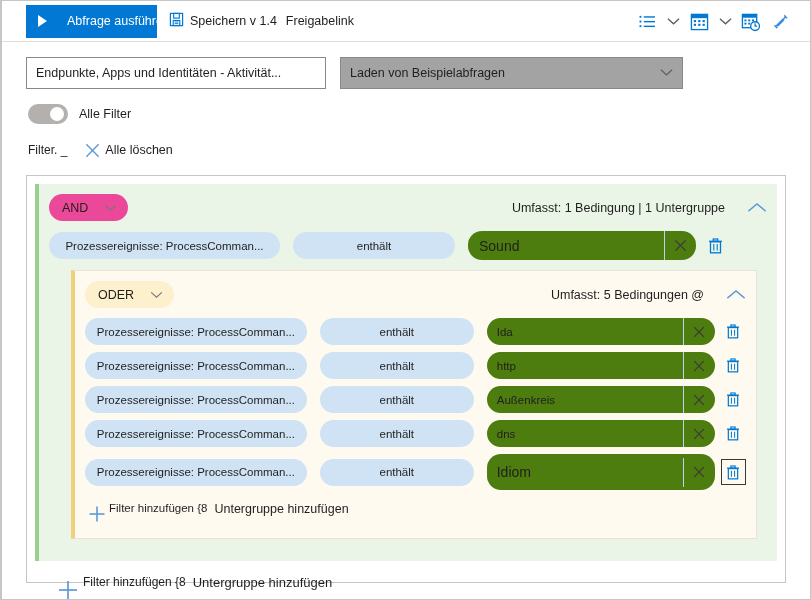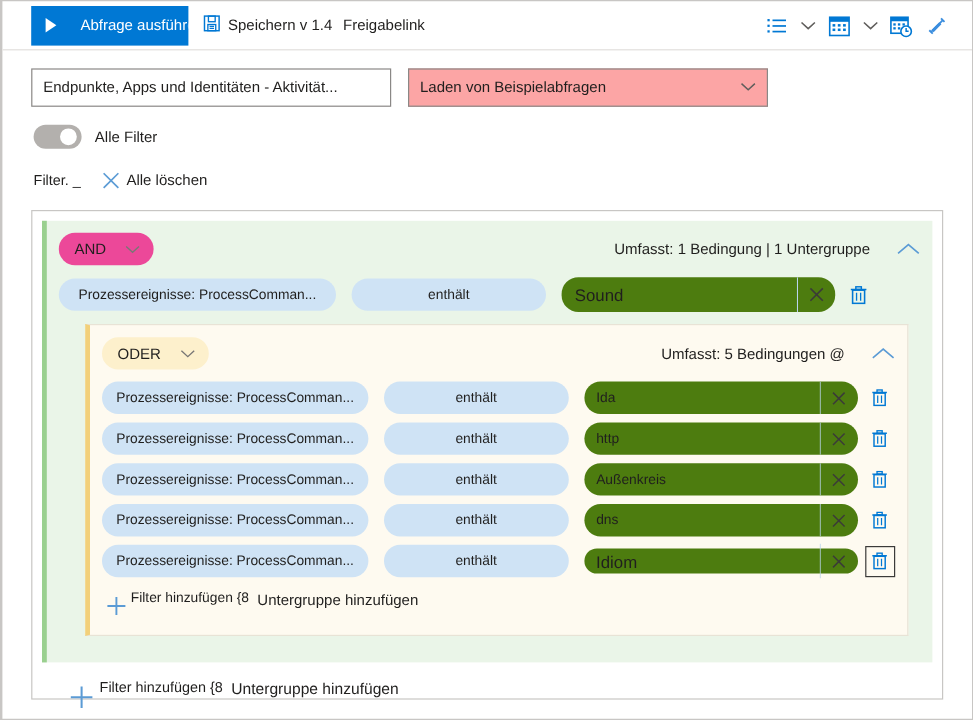--- a/index.html
+++ b/index.html
@@ -74,22 +74,22 @@
   }
   .txtbox {
     width: 300px; height: 32px;
     border: 1px solid #8a8886; background: #fff;
     display: flex; align-items: center;
     padding: 0 9px; font-size: 12.5px;
     color: #201f1e; cursor: text;
     white-space: nowrap; overflow: hidden;
   }
   .selbox {
-    width: 300px; height: 32px;
-    border: 1px solid #8a8886; background: #fca5a5;
+    width: 343px; height: 32px;
+    border: 1px solid #8a8886; background: #a3a3a3;
     display: flex; align-items: center; justify-content: space-between;
     padding: 0 9px; font-size: 12.5px;
     color: #201f1e; cursor: pointer;
   }
 
   
   .toggle-row {
     display: flex; align-items: center; gap: 11px;
     padding: 15px 0 0 26px;
   }
@@ -537,21 +537,21 @@
           </div>
         </div>
 
         <div class="cond inner">
           <div class="pill field">
             <span>Prozessereignisse: ProcessComman...</span>
           </div>
           <div class="pill op">
             <span>enthält</span>
           </div>
-          <div class="valwrap" style="height:21px">
+          <div class="valwrap" style="height:36px">
             <div class="val" style="font-size:14px">Idiom</div>
             <div class="xbtn" style="height:29px">
               <svg width="14" height="14" viewBox="0 0 16 16">
                 <line x1="2.5" y1="2.5" x2="13.5" y2="13.5" stroke="#3b3a39" stroke-width="1.4"></line>
                 <line x1="13.5" y1="2.5" x2="2.5" y2="13.5" stroke="#3b3a39" stroke-width="1.4"></line>
               </svg>
             </div>
           </div>
           <div class="trash focused">
             <svg width="14" height="15" viewBox="0 0 15 16">

